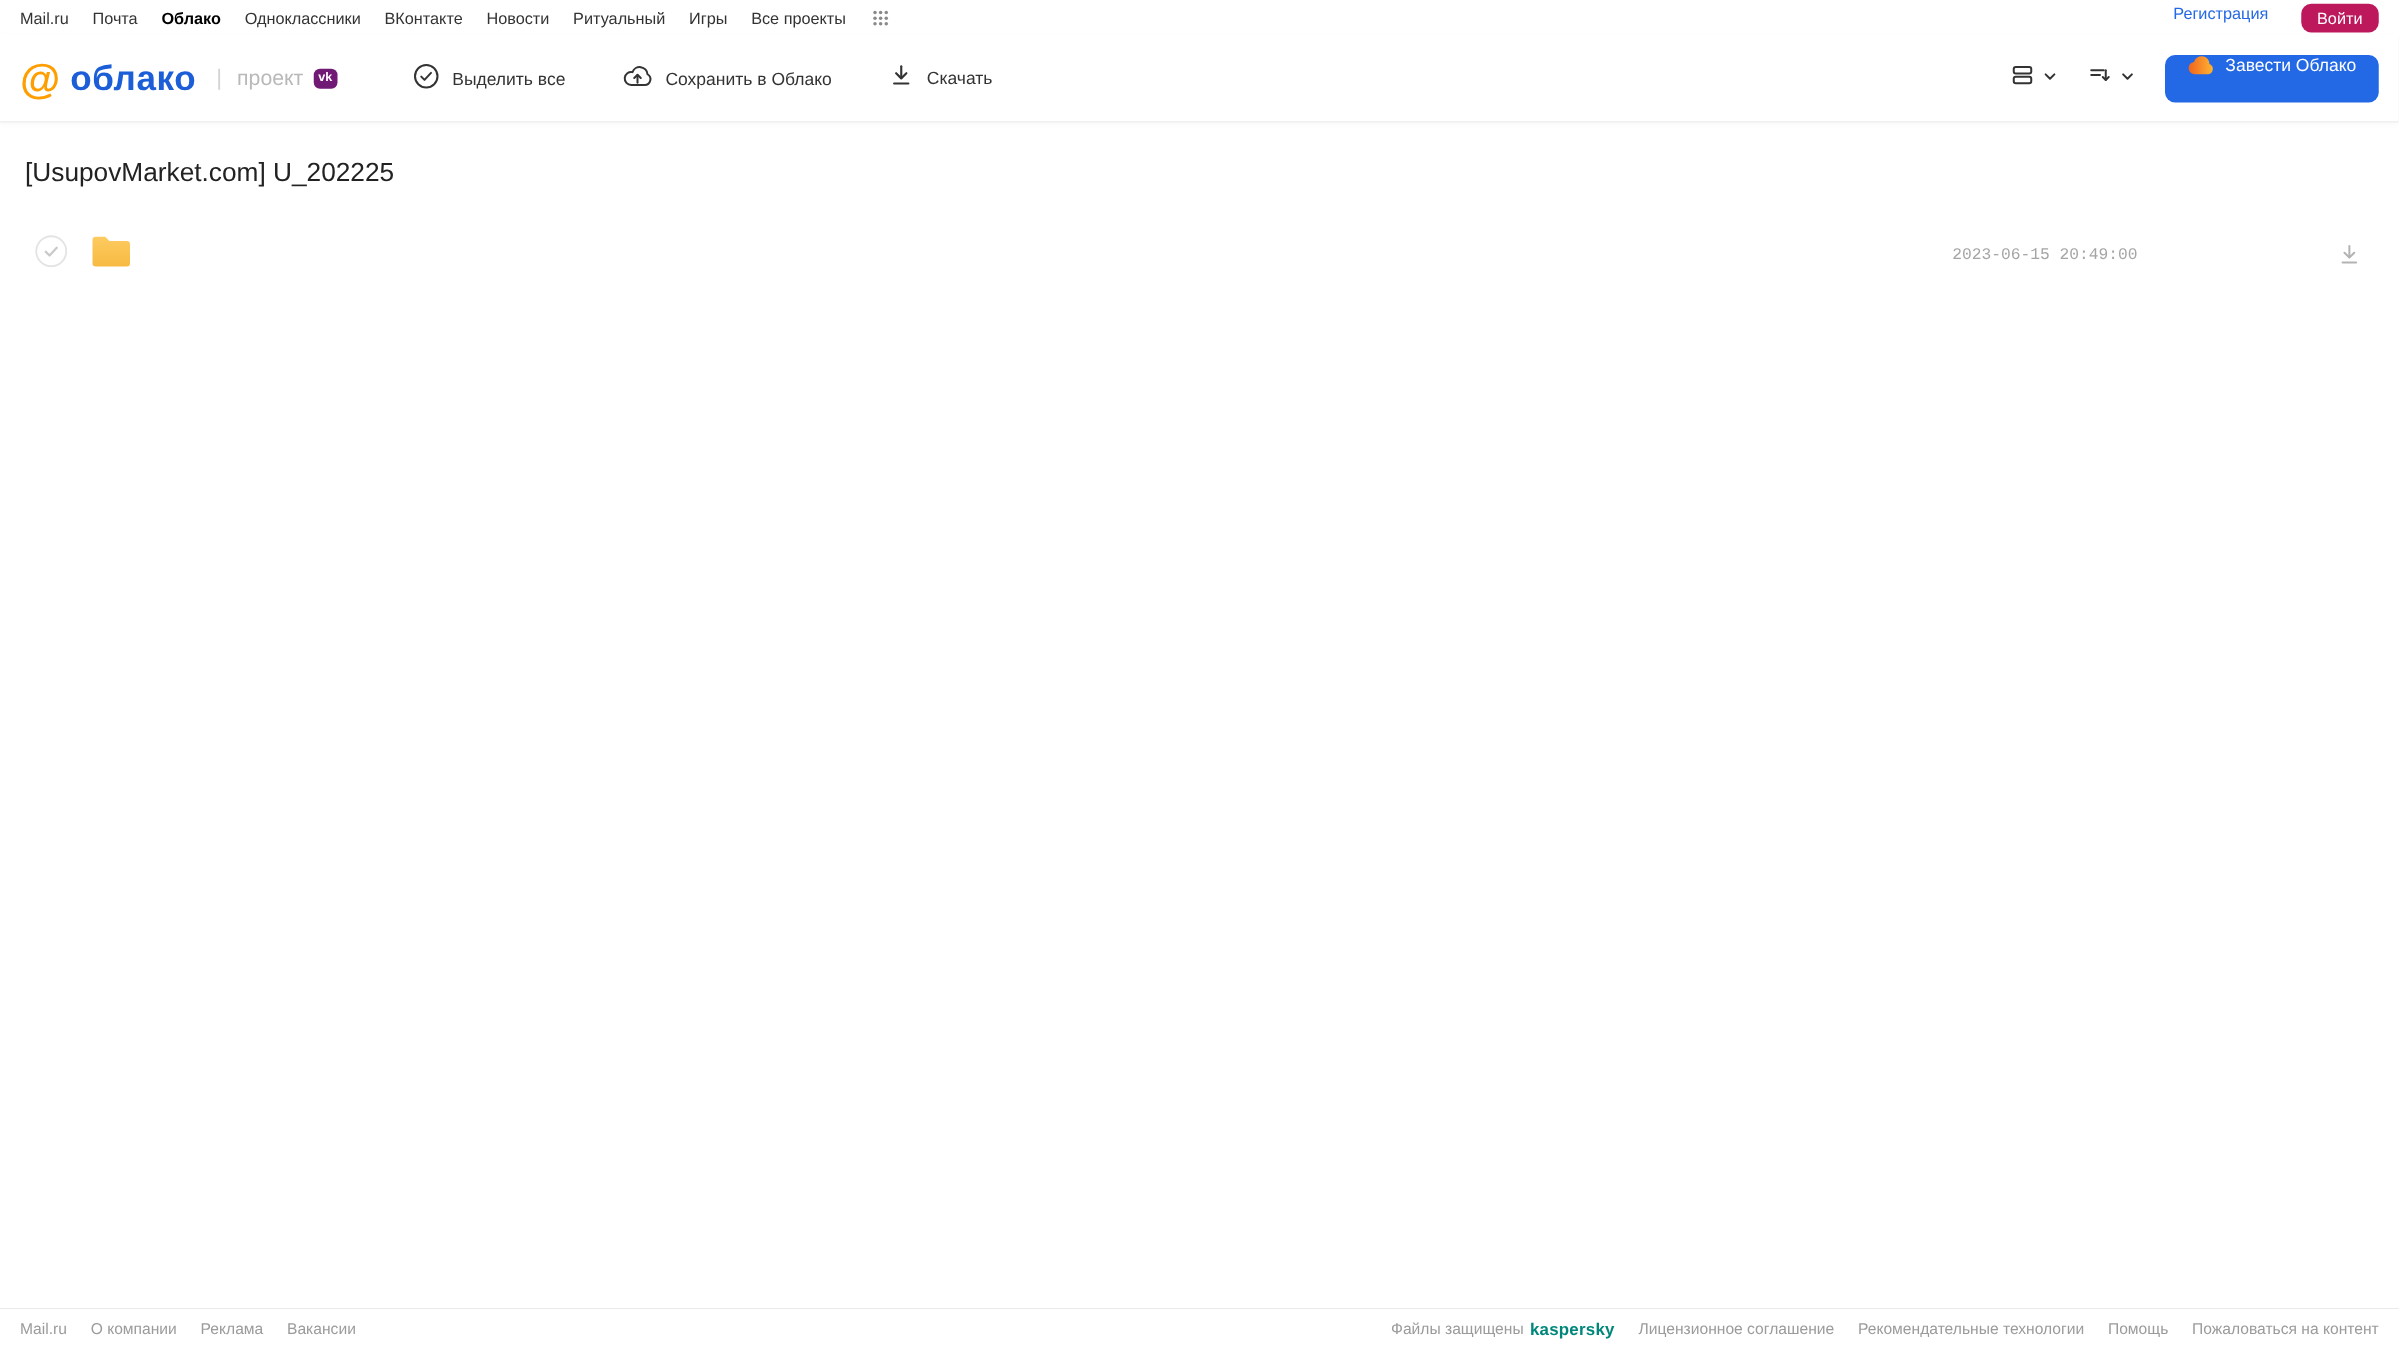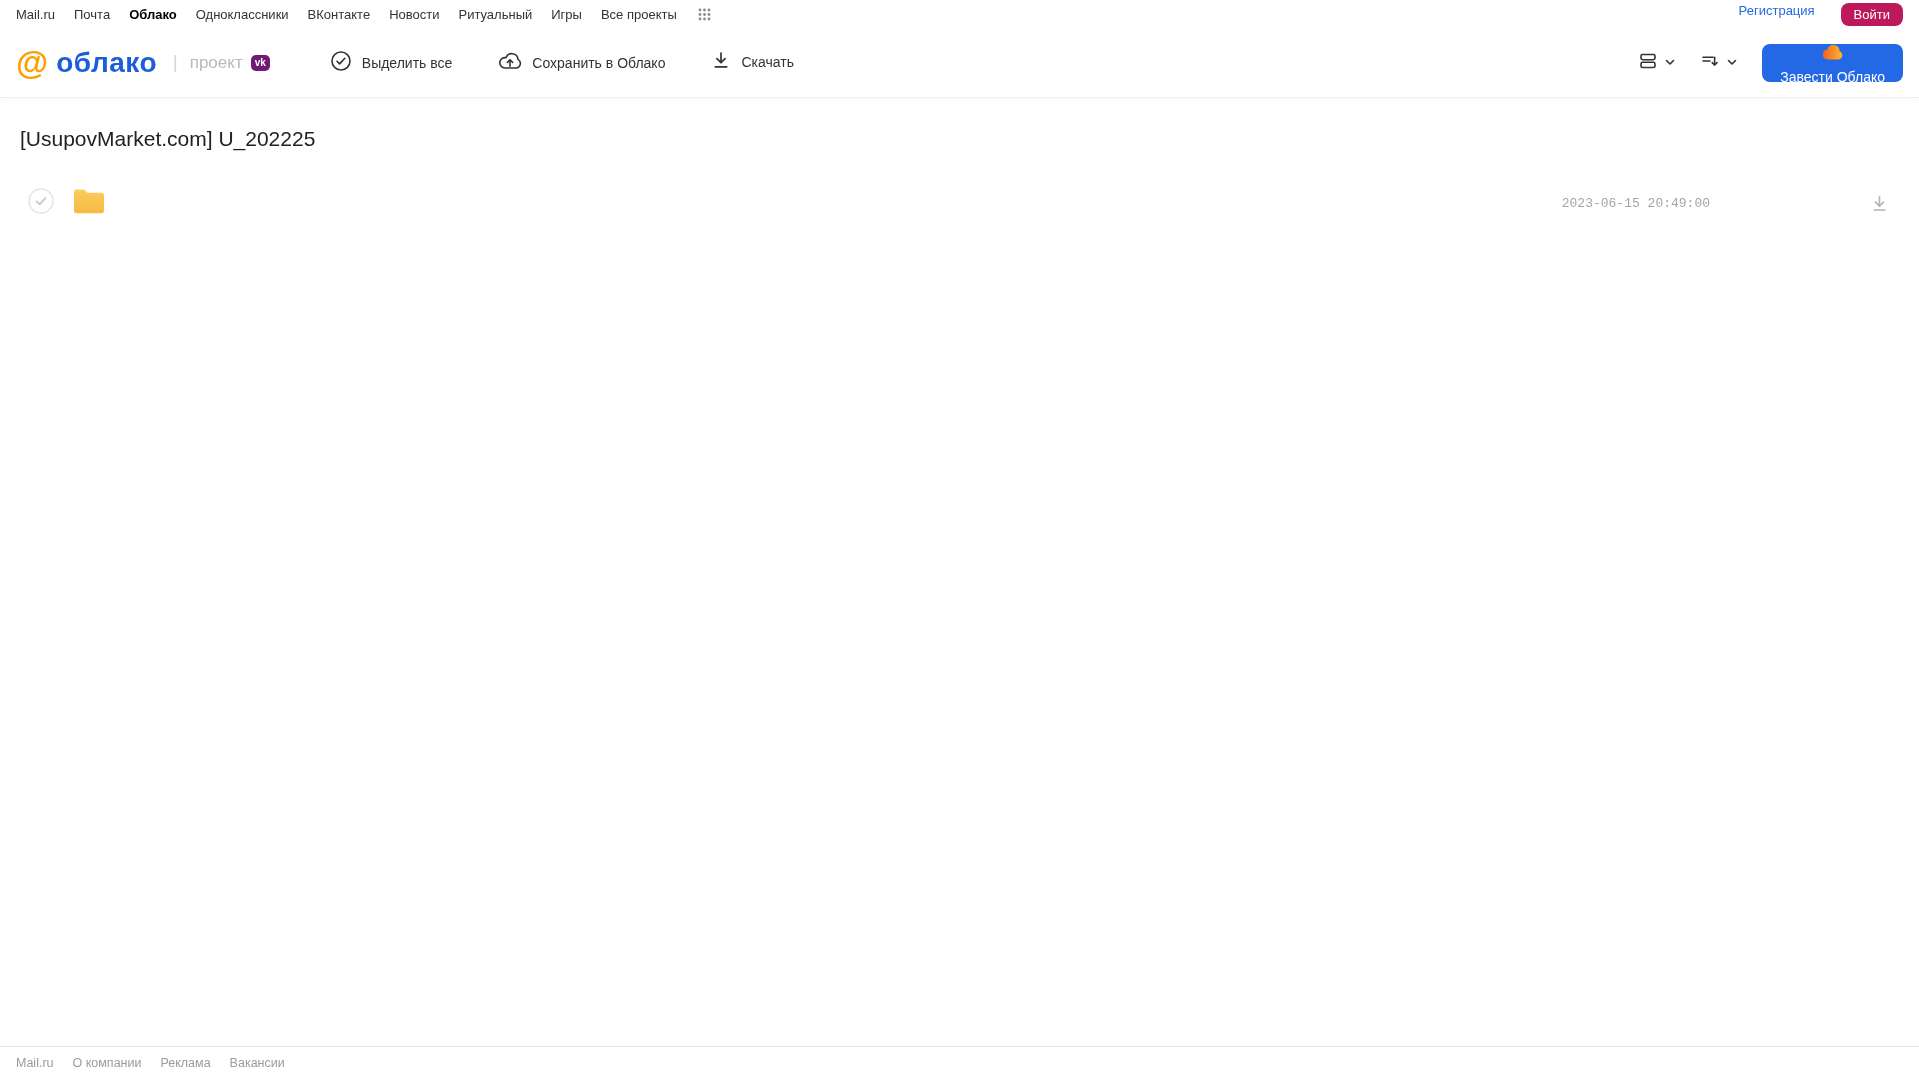--- a/index.html
+++ b/index.html
@@ -26,23 +26,23 @@
   .logo-divider { color:#d4d4d4; font-size:18px; margin:0 4px 0 8px; }
   .project-label { color:#b9b9b9; font-size:17px; }
   .vk-badge { background:#701a75; color:#fff; font-size:10px; font-weight:bold;
               border-radius:5px; padding:3px 4px; line-height:1; display:inline-block; }
 
   .toolbar { display:flex; align-items:flex-start; gap:46px; margin-left:60px; }
   .toolbar-item { display:flex; align-items:center; gap:10px; font-size:14px; color:#333; cursor:pointer; }
 
   .header-right { margin-left:auto; display:flex; align-items:center; gap:24px; }
   .icon-dd { display:flex; align-items:center; gap:6px; cursor:pointer; }
-  .cta-btn { display:flex; align-items:center; gap:8px; background:#2368e4; color:#fff;
+  .cta-btn { display:flex; align-items:flex-start; gap:8px; background:#2368e4; color:#fff;
              border:none; border-radius:8px; height:38px; padding:0 18px; font-size:14px;
-             cursor:pointer; font-family:inherit;flex-direction:column; }
+             cursor:pointer; font-family:inherit; }
 
   
   .page-title { font-size:21px; font-weight:400; color:#222; margin:30px 0 0 20px; }
   .file-row { display:flex; align-items:center; height:56px; margin-top:24px;
               padding:0 30px 0 28px; cursor:pointer; }
   .row-checkbox { flex:0 0 auto; cursor:pointer; }
   .folder-icon { margin-left:18px; flex:0 0 auto; }
   .file-name { margin-left:20px; font-size:13px; color:#2c2d2e; text-decoration:none; }
   .file-date { margin-left:auto; font-size:13px; color:#a5a5a5; white-space:nowrap;font-family:Liberation Mono, monospace; }
   .row-download { margin-left:160px; display:inline-flex; cursor:pointer; }
@@ -211,13 +211,23 @@
   </div>
 </div>
 
 <div class="footer">
   <div class="footer-left">
     <a class="footer-link">Mail.ru</a>
     <a class="footer-link">О компании</a>
     <a class="footer-link">Реклама</a>
     <a class="footer-link">Вакансии</a>
   </div>
+  <div class="footer-right">
+    <span class="kaspersky-item">
+      <span>Файлы защищены</span>
+      <a class="kaspersky-word">kaspersky</a>
+    </span>
+    <a class="footer-link">Лицензионное соглашение</a>
+    <a class="footer-link">Рекомендательные технологии</a>
+    <a class="footer-link">Помощь</a>
+    <a class="footer-link">Пожаловаться на контент</a>
+  </div>
 </div>
 
 </body></html>

